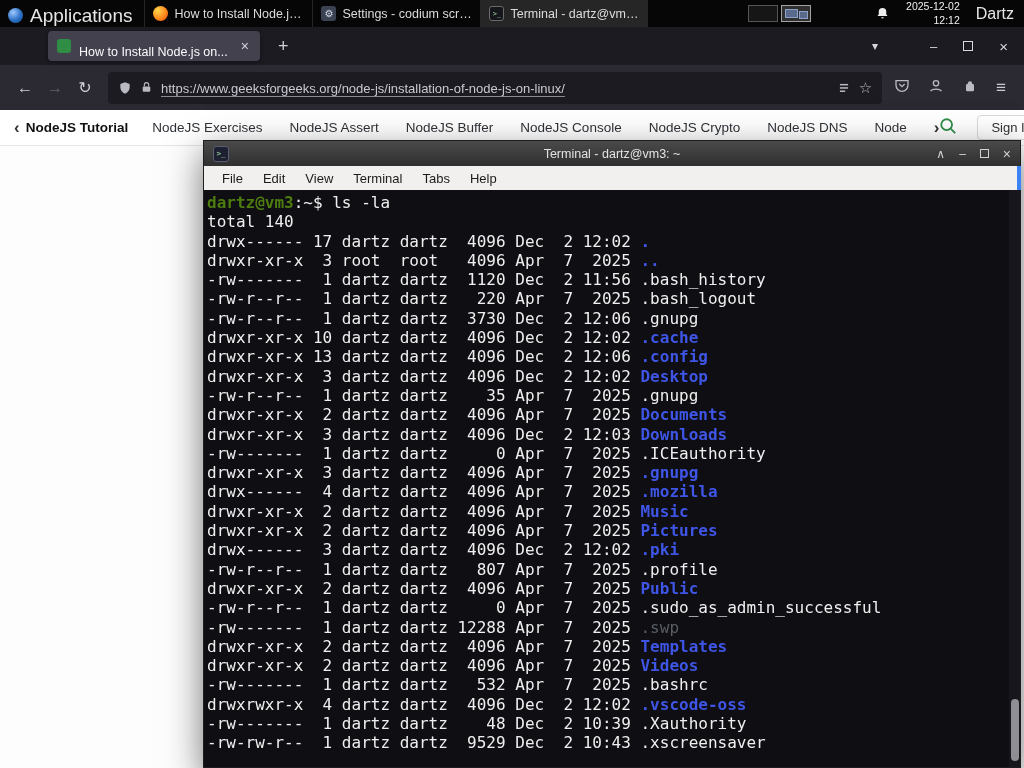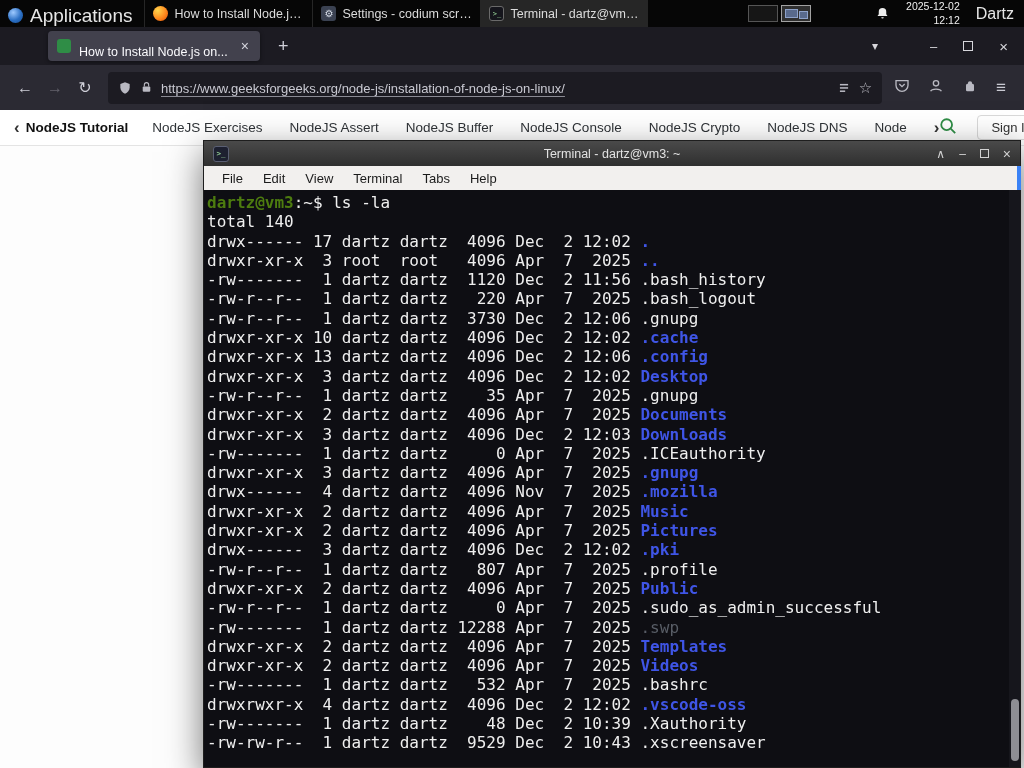--- a/index.html
+++ b/index.html
@@ -250,21 +250,21 @@
         <div class="tline"><span>-rw-r--r--  1 dartz dartz   220 Apr  7  2025 </span><span class="file">.bash_logout</span></div>
         <div class="tline"><span>-rw-r--r--  1 dartz dartz  3730 Dec  2 12:06 </span><span class="file">.gnupg</span></div>
         <div class="tline"><span>drwxr-xr-x 10 dartz dartz  4096 Dec  2 12:02 </span><span class="dir">.cache</span></div>
         <div class="tline"><span>drwxr-xr-x 13 dartz dartz  4096 Dec  2 12:06 </span><span class="dir">.config</span></div>
         <div class="tline"><span>drwxr-xr-x  3 dartz dartz  4096 Dec  2 12:02 </span><span class="dir">Desktop</span></div>
         <div class="tline"><span>-rw-r--r--  1 dartz dartz    35 Apr  7  2025 </span><span class="file">.gnupg</span></div>
         <div class="tline"><span>drwxr-xr-x  2 dartz dartz  4096 Apr  7  2025 </span><span class="dir">Documents</span></div>
         <div class="tline"><span>drwxr-xr-x  3 dartz dartz  4096 Dec  2 12:03 </span><span class="dir">Downloads</span></div>
         <div class="tline"><span>-rw-------  1 dartz dartz     0 Apr  7  2025 </span><span class="file">.ICEauthority</span></div>
         <div class="tline"><span>drwxr-xr-x  3 dartz dartz  4096 Apr  7  2025 </span><span class="dir">.gnupg</span></div>
-        <div class="tline"><span>drwx------  4 dartz dartz  4096 Nov  7  2025 </span><span class="dir">.mozilla</span></div>
+        <div class="tline"><span>drwx------  4 dartz dartz  4096 Apr  7  2025 </span><span class="dir">.mozilla</span></div>
         <div class="tline"><span>drwxr-xr-x  2 dartz dartz  4096 Apr  7  2025 </span><span class="dir">Music</span></div>
         <div class="tline"><span>drwxr-xr-x  2 dartz dartz  4096 Apr  7  2025 </span><span class="dir">Pictures</span></div>
         <div class="tline"><span>drwx------  3 dartz dartz  4096 Dec  2 12:02 </span><span class="dir">.pki</span></div>
         <div class="tline"><span>-rw-r--r--  1 dartz dartz   807 Apr  7  2025 </span><span class="file">.profile</span></div>
         <div class="tline"><span>drwxr-xr-x  2 dartz dartz  4096 Apr  7  2025 </span><span class="dir">Public</span></div>
         <div class="tline"><span>-rw-r--r--  1 dartz dartz     0 Apr  7  2025 </span><span class="file">.sudo_as_admin_successful</span></div>
         <div class="tline"><span>-rw-------  1 dartz dartz 12288 Apr  7  2025 </span><span class="dim">.swp</span></div>
         <div class="tline"><span>drwxr-xr-x  2 dartz dartz  4096 Apr  7  2025 </span><span class="dir">Templates</span></div>
         <div class="tline"><span>drwxr-xr-x  2 dartz dartz  4096 Apr  7  2025 </span><span class="dir">Videos</span></div>
         <div class="tline"><span>-rw-------  1 dartz dartz   532 Apr  7  2025 </span><span class="file">.bashrc</span></div>

